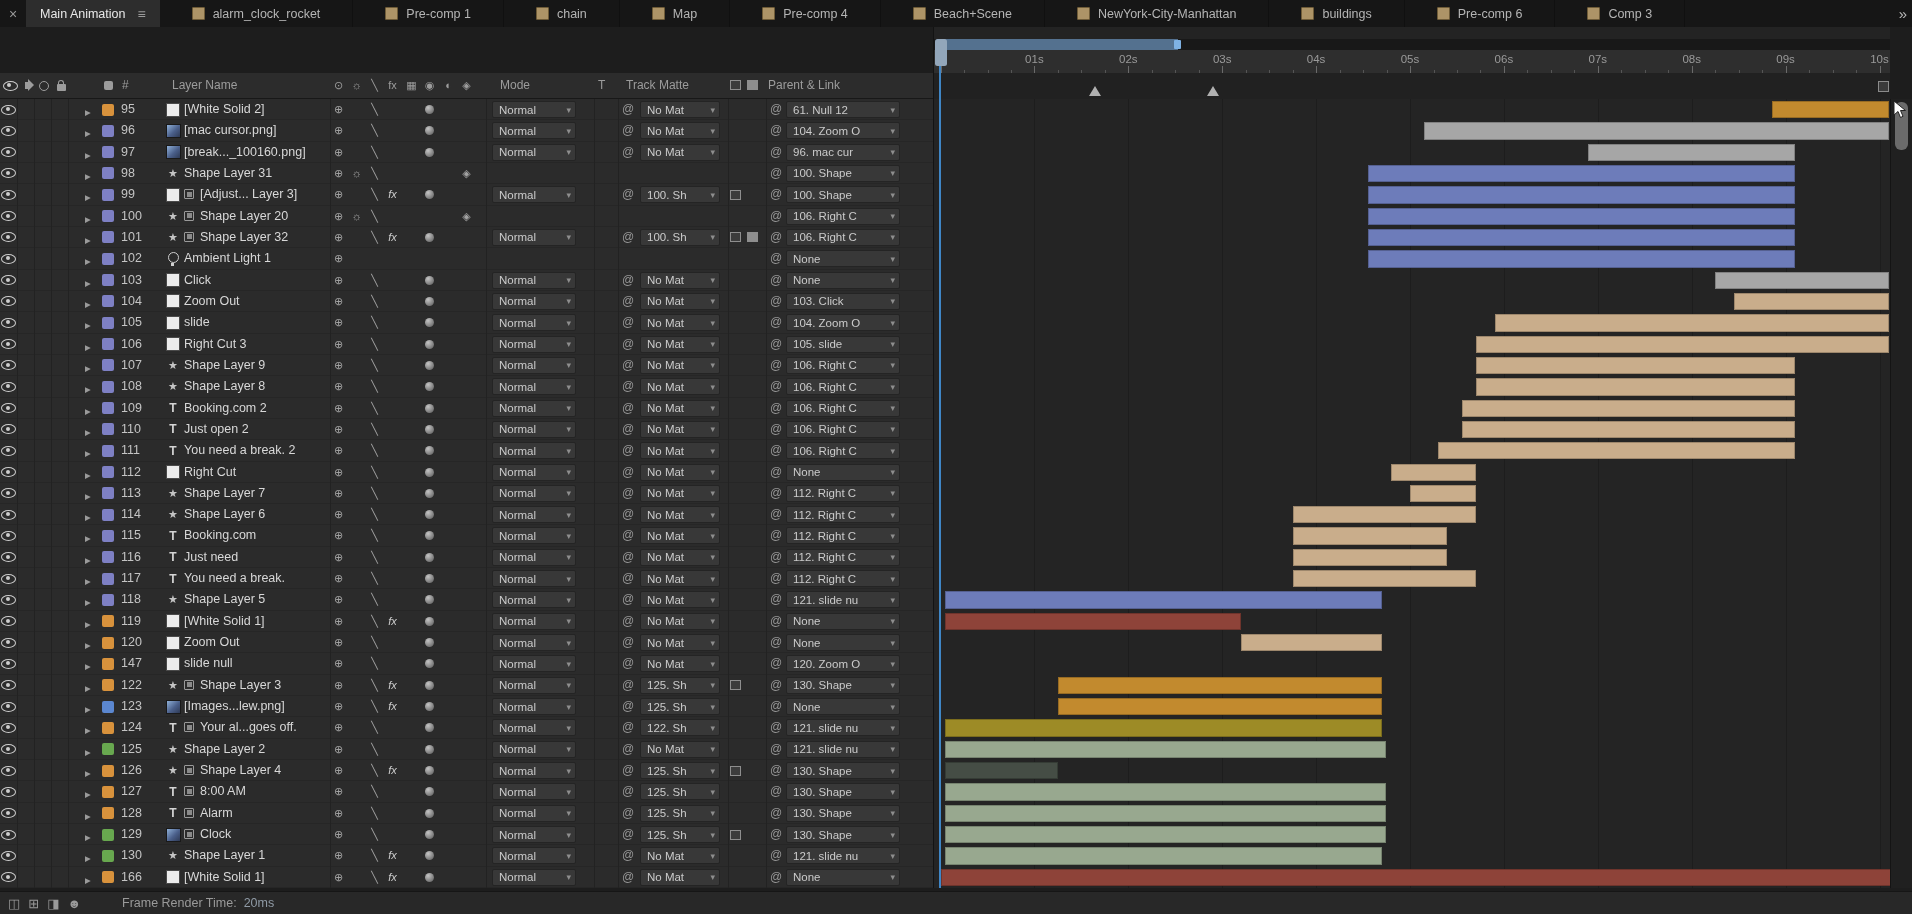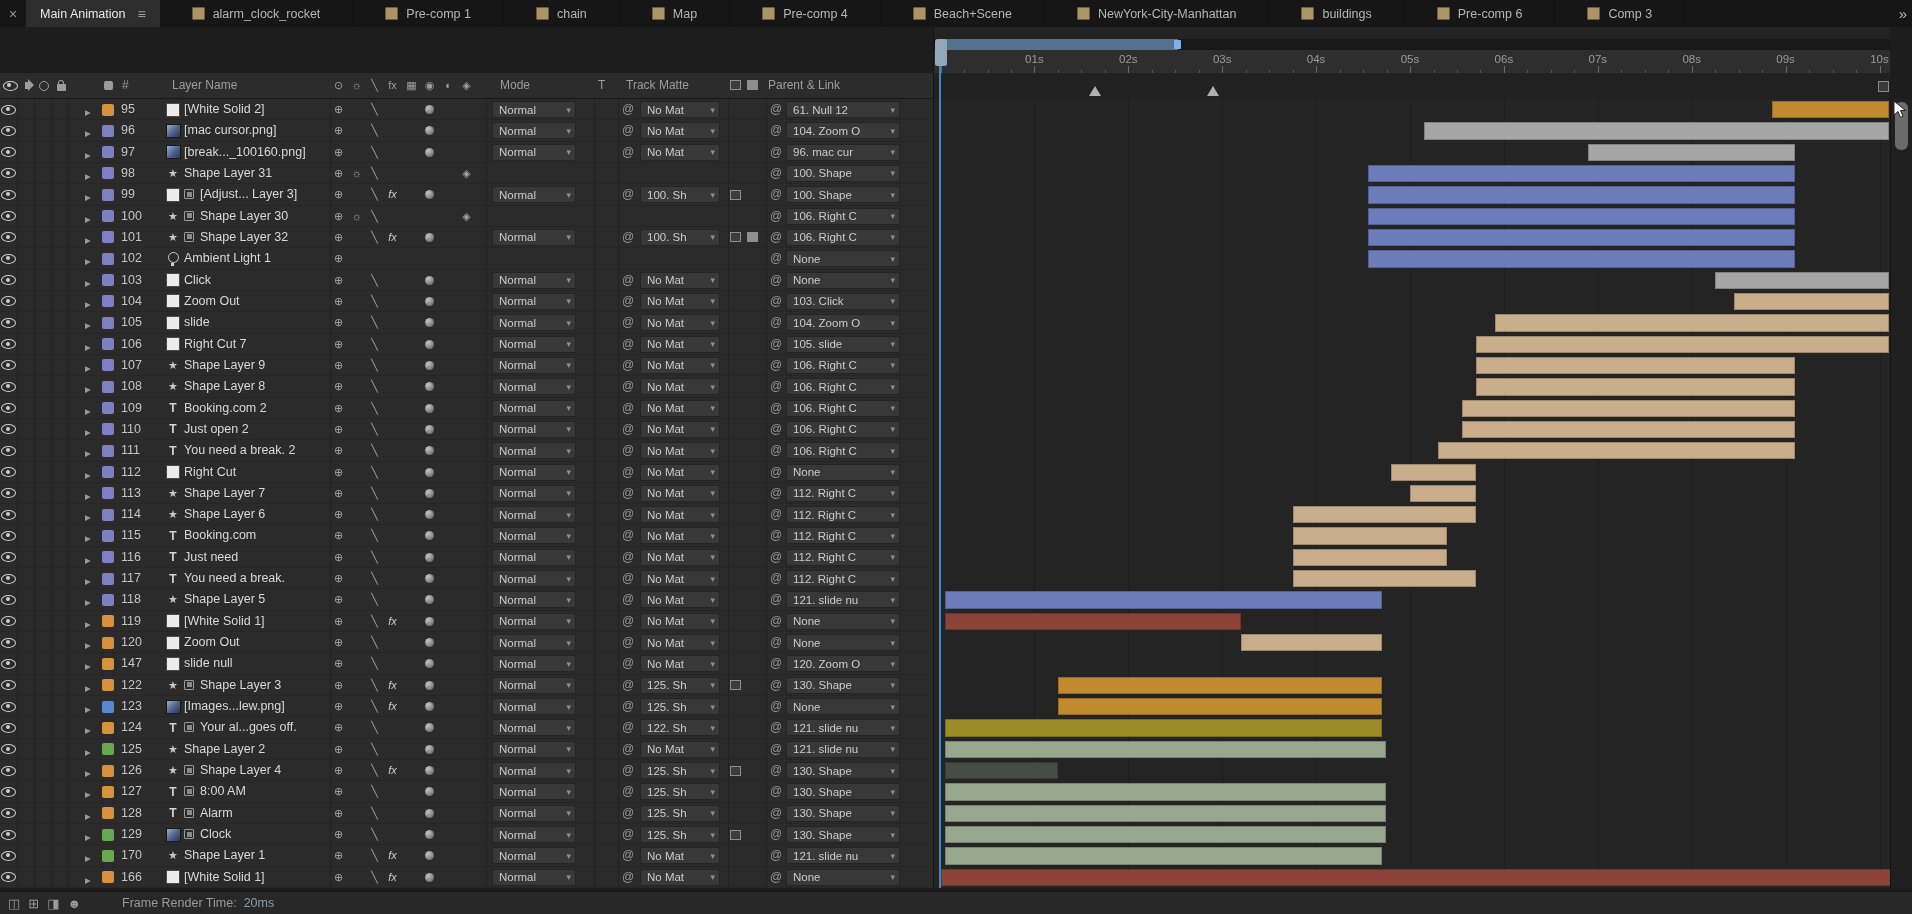--- a/index.html
+++ b/index.html
@@ -392,21 +392,21 @@
           <i class="icon-eye"></i>
         </span>
         <span class="rcell" style="left:17px"></span>
         <span class="rcell" style="left:34px"></span>
         <span class="rcell" style="left:51px"></span>
         <span class="arr" style="left:82px"></span>
         <span class="chip" style="left:102px;background:#7e80c4"></span>
         <span class="lnum" style="left:121px">100</span>
         <span class="ti ti-shape" style="left:165px"></span>
         <span class="ic2" style="left:184px"></span>
-        <span class="lname" style="left:200px;width:130px">Shape Layer 30</span>
+        <span class="lname" style="left:200px;width:130px">Shape Layer 20</span>
         <span class="sw" style="left:331px">⊕</span>
         <span class="sw" style="left:349px">☼</span>
         <span class="sw" style="left:367px">╲</span>
         <span class="sw" style="left:459px">◈</span>
         <span class="pick" style="left:770px"></span>
         <span class="dd" style="left:786px;width:114px">
           <span class="tx">106. Right C</span>
         </span>
       </div>
       <div class="lrow" style="top:127.95px">
@@ -553,21 +553,21 @@
         </span>
         <span class="rcell" style="left:17px"></span>
         <span class="rcell" style="left:34px"></span>
         <span class="rcell" style="left:51px"></span>
         <span class="arr" style="left:82px"></span>
         <span class="chip" style="left:102px;background:#7e80c4"></span>
         <span class="lnum" style="left:121px">106</span>
         <span class="ti ti-solid" style="left:165px">
           <i></i>
         </span>
-        <span class="lname" style="left:184px;width:146px">Right Cut 7</span>
+        <span class="lname" style="left:184px;width:146px">Right Cut 3</span>
         <span class="sw" style="left:331px">⊕</span>
         <span class="sw" style="left:367px">╲</span>
         <i class="ball" style="left:425px"></i>
         <span class="dd" style="left:492px;width:84px">
           <span class="tx">Normal</span>
         </span>
         <span class="pick" style="left:622px"></span>
         <span class="dd" style="left:640px;width:80px">
           <span class="tx">No Mat</span>
         </span>
@@ -1224,21 +1224,21 @@
       </div>
       <div class="lrow" style="top:746.35px">
         <span class="rcell" style="left:0">
           <i class="icon-eye"></i>
         </span>
         <span class="rcell" style="left:17px"></span>
         <span class="rcell" style="left:34px"></span>
         <span class="rcell" style="left:51px"></span>
         <span class="arr" style="left:82px"></span>
         <span class="chip" style="left:102px;background:#68a84f"></span>
-        <span class="lnum" style="left:121px">170</span>
+        <span class="lnum" style="left:121px">130</span>
         <span class="ti ti-shape" style="left:165px"></span>
         <span class="lname" style="left:184px;width:146px">Shape Layer 1</span>
         <span class="sw" style="left:331px">⊕</span>
         <span class="sw" style="left:367px">╲</span>
         <span class="sw fxsw" style="left:385px">fx</span>
         <i class="ball" style="left:425px"></i>
         <span class="dd" style="left:492px;width:84px">
           <span class="tx">Normal</span>
         </span>
         <span class="pick" style="left:622px"></span>

